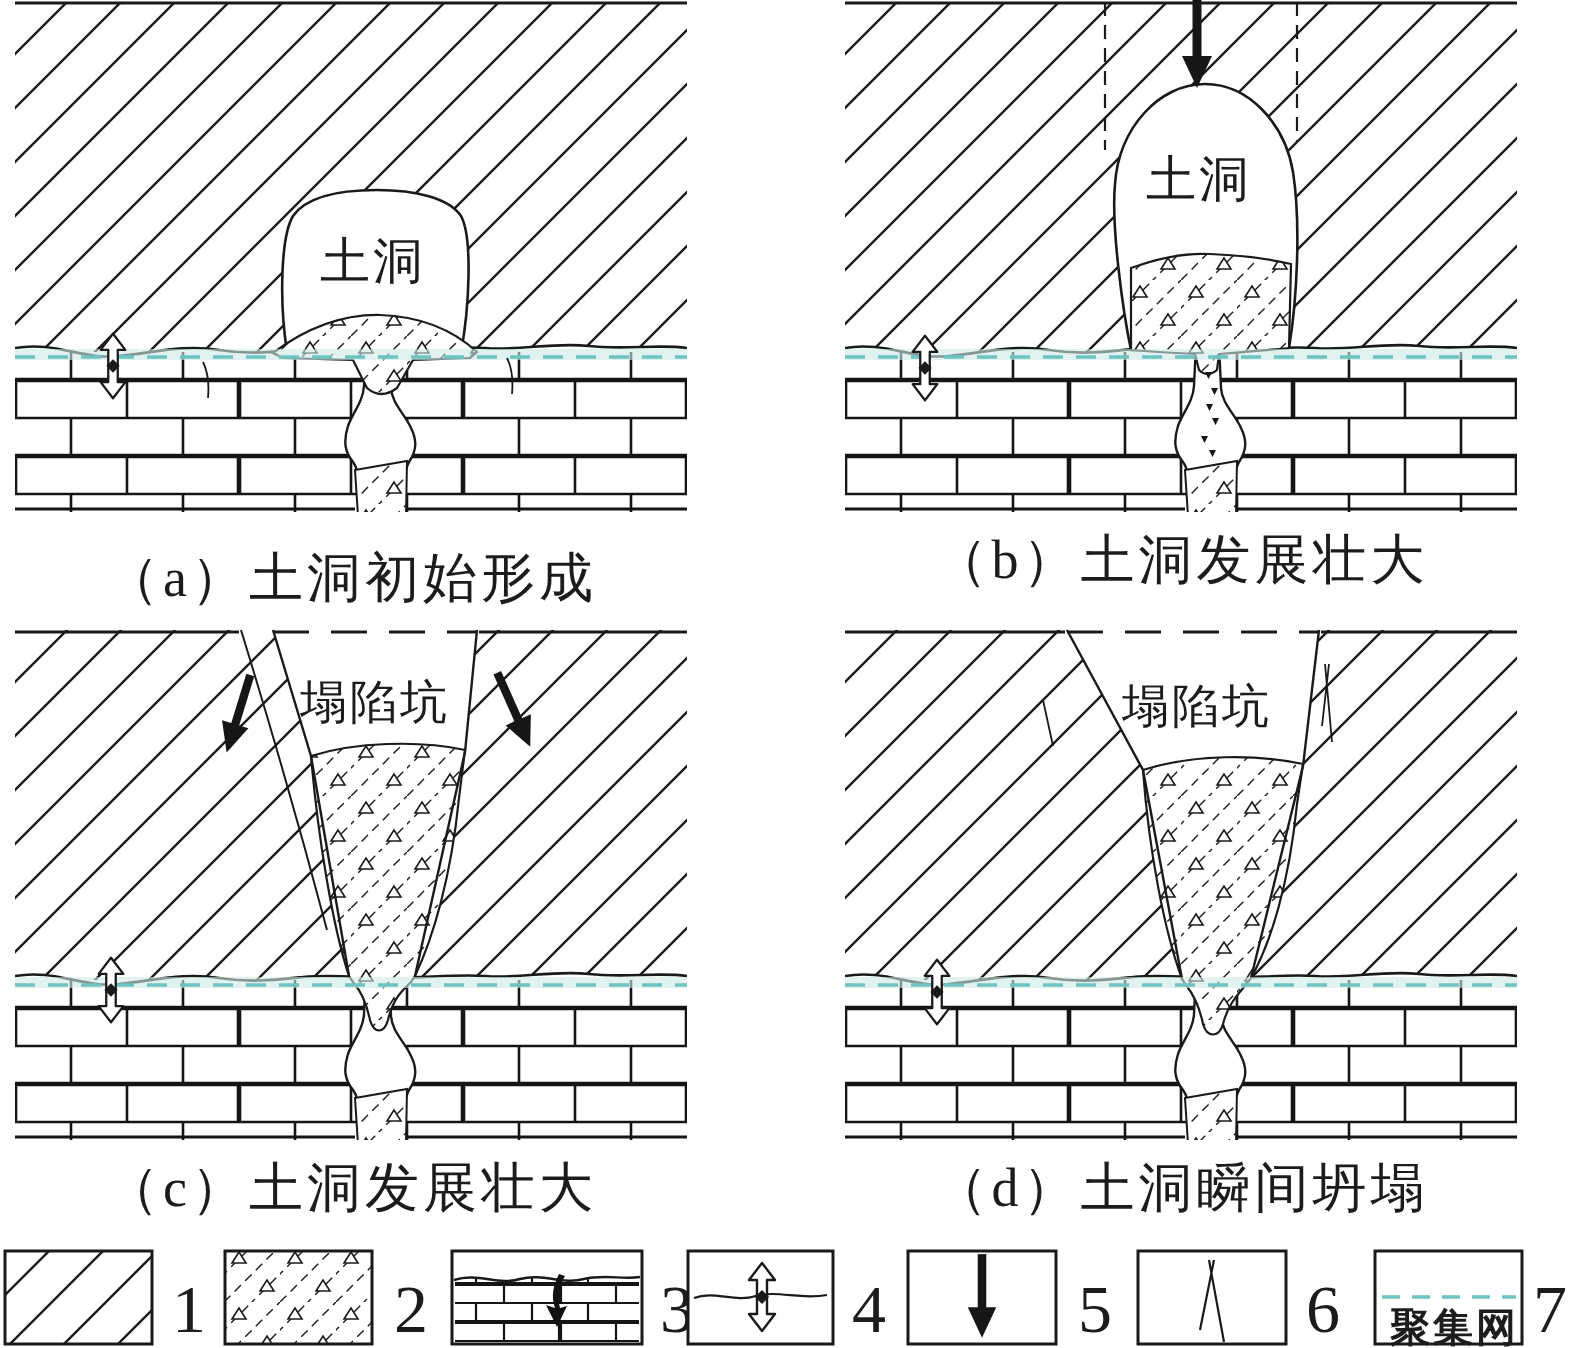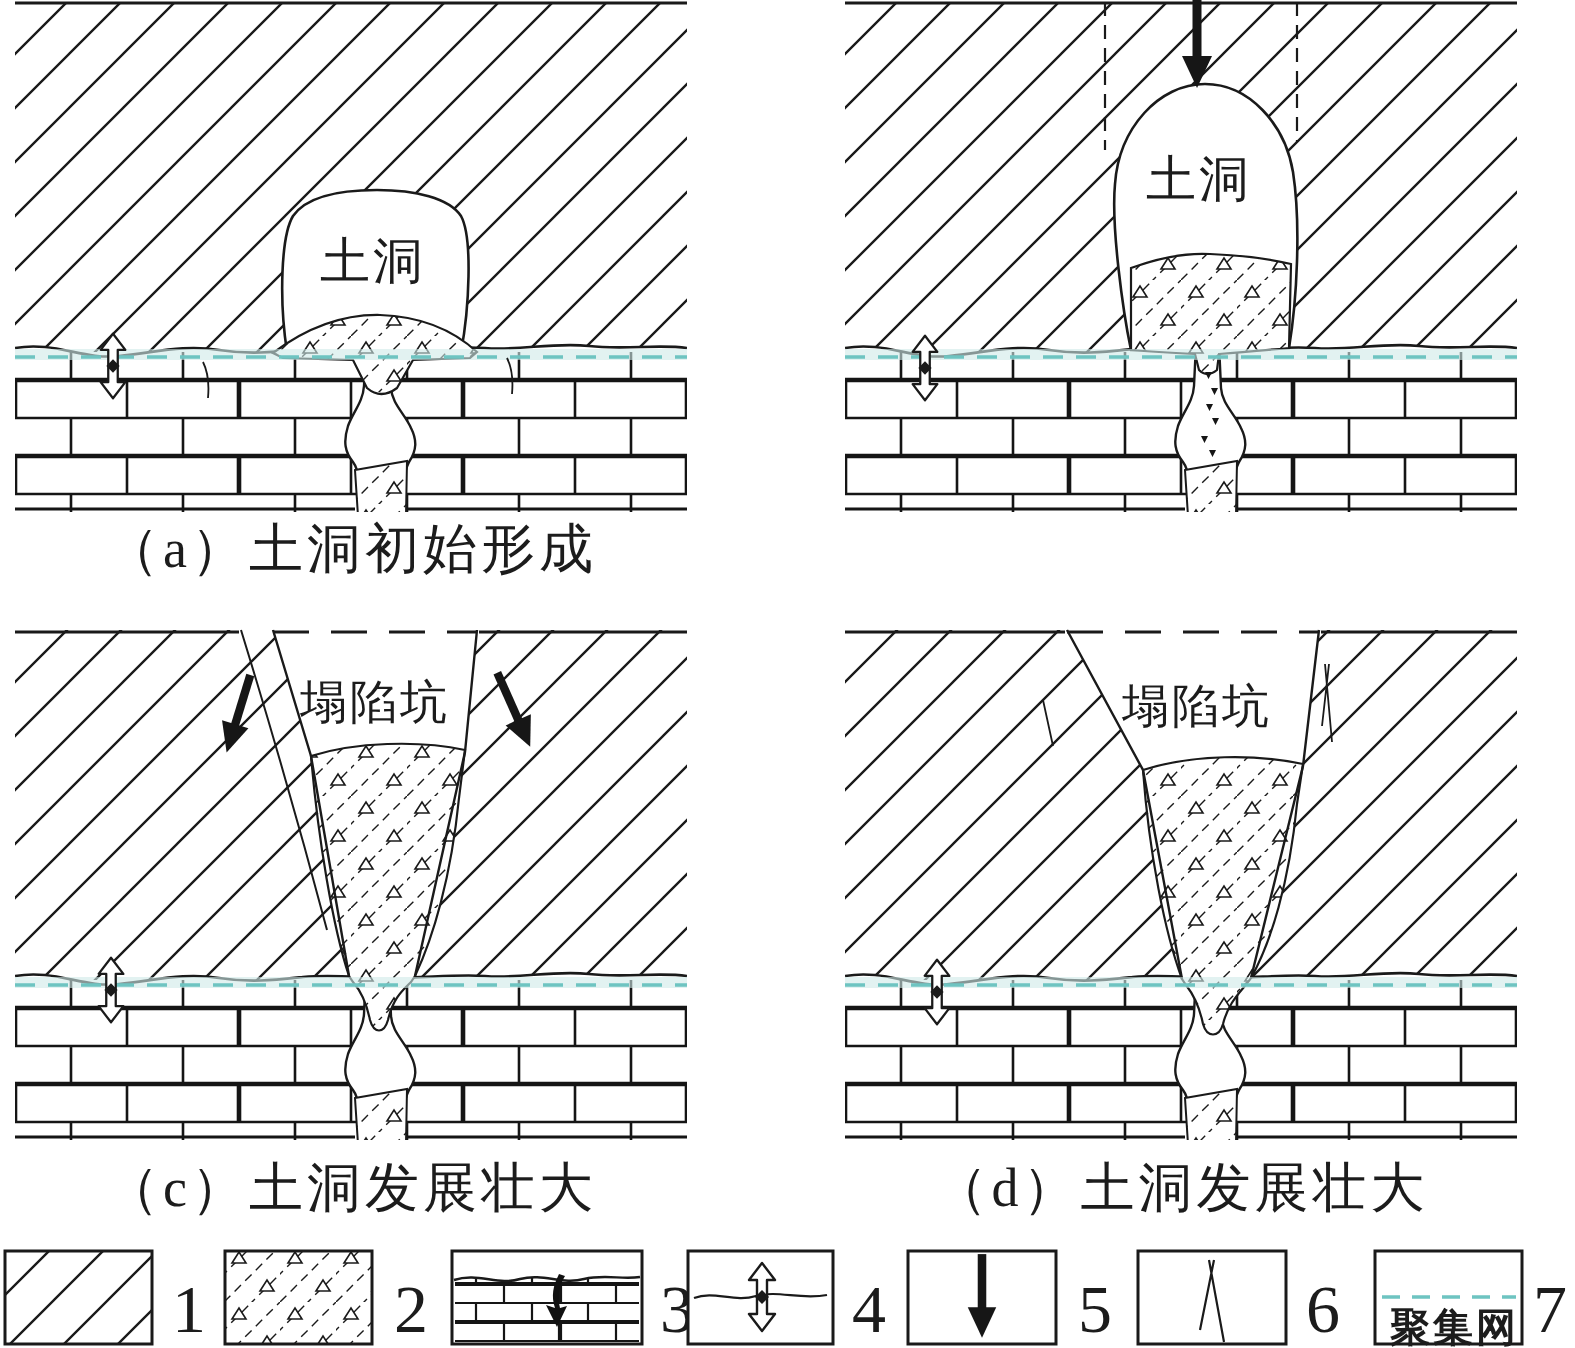--- a/index.html
+++ b/index.html
@@ -72,21 +72,21 @@
     <path d="M272,352 C264,300 266,236 278,216 C292,196 326,190 362,190 C400,190 434,198 446,216
              C458,238 454,310 446,352 Z" fill="#ffffff" stroke="#1a1a1a" stroke-width="2.6"></path>
     <path d="M258,353 Q310,314 365,315 Q424,317 462,352 L455,358 L398,360 L382,388
              Q366,400 352,388 L338,360 L268,358 Z" fill="url(#debris)" stroke="#1a1a1a" stroke-width="2.2"></path>
     <rect x="0" y="349" width="672" height="11" fill="#cfe9e8" opacity="0.6"></rect>
     <line x1="0" y1="357" x2="672" y2="357" stroke="#6ec4c1" stroke-width="3.4" stroke-dasharray="20 13"></line>
     <path d="M188,362 q7,14 5,36 M492,358 q7,14 5,36" fill="none" stroke="#1a1a1a" stroke-width="1.8"></path>
     <use href="#fluct" transform="translate(98,366) scale(0.95)"></use>
     <text class="feature-label" x="358" y="278" text-anchor="middle">土洞</text>
   </svg>
-  <div class="caption" style="left:15px;top:507px">（a）土洞初始形成</div>
+  <div class="caption" style="left:15px;top:536px">（a）土洞初始形成</div>
 
   <svg class="panel" style="left:845px;top:0" viewBox="0 0 672 512">
     <path d="M0,348 C40,341 68,360 104,356 C138,353 168,344 204,350 C236,355 260,352 288,349
              C320,346 344,350 376,350 C412,350 440,346 470,348 C504,351 538,342 574,346
              C608,350 644,344 672,348 L672,2 L0,2 Z" fill="url(#hatch)"></path>
     <line x1="0" y1="3" x2="672" y2="3" stroke="#1a1a1a" stroke-width="3"></line>
     <g>
         <use href="#lower-section"></use>
       </g>
     <path d="M286,350 C278,312 266,226 270,184 C274,128 314,84 360,84 C404,84 440,124 448,172
@@ -95,20 +95,21 @@
              Q362,378 354,370 L350,354 Q310,352 286,350 Z" fill="url(#debris)" stroke="#1a1a1a" stroke-width="2.2"></path>
     <path d="M260,2 V150 M452,2 V142" stroke="#1a1a1a" stroke-width="2.2" stroke-dasharray="14 9" fill="none"></path>
     <use href="#load-arrow" transform="translate(352,42)"></use>
     <path d="M360,372 l7,0 l-3.5,7 z M366,388 l7,0 l-3.5,7 z M361,404 l7,0 l-3.5,7 z
              M367,418 l7,0 l-3.5,7 z M356,436 l7,0 l-3.5,7 z M364,450 l7,0 l-3.5,7 z" fill="#161616"></path>
     <rect x="0" y="349" width="672" height="11" fill="#cfe9e8" opacity="0.6"></rect>
     <line x1="0" y1="357" x2="672" y2="357" stroke="#6ec4c1" stroke-width="3.4" stroke-dasharray="20 13"></line>
     <use href="#fluct" transform="translate(80,368) scale(0.95)"></use>
     <text class="feature-label" x="354" y="196" text-anchor="middle">土洞</text>
   </svg>
+  <div class="caption" style="left:845px;top:518px">（b）土洞发展壮大</div>
 
   <svg class="panel" style="left:15px;top:628px" viewBox="0 0 672 512">
     <path d="M0,348 C40,341 68,360 104,356 C138,353 168,344 204,350 C236,355 260,352 288,349
              C320,346 344,350 376,350 C412,350 440,346 470,348 C504,351 538,342 574,346
              C608,350 644,344 672,348 L672,2 L0,2 Z" fill="url(#hatch)"></path>
     <g>
         <use href="#lower-section"></use>
       </g>
     <path d="M258,2 L462,2 L450,124 C400,114 340,116 296,128 Z" fill="#ffffff"></path>
     <path d="M296,128 C340,114 404,112 450,122 L444,170 C436,250 418,310 400,348 L396,354
@@ -140,21 +141,21 @@
              L337,351 C320,305 304,225 298,142 Z" fill="url(#debris)" stroke="#1a1a1a" stroke-width="2.2"></path>
     <path d="M222,2 L298,142 L337,351 M474,2 L458,138 L406,350" fill="none" stroke="#1a1a1a" stroke-width="2.4"></path>
     <path d="M0,4 H220 M476,4 H672" stroke="#1a1a1a" stroke-width="3"></path>
     <line x1="222" y1="4" x2="474" y2="4" stroke="#1a1a1a" stroke-width="3" stroke-dasharray="36 22"></line>
     <path d="M198,72 L208,118 M480,36 L487,114 M484,36 L477,98" fill="none" stroke="#1a1a1a" stroke-width="1.8"></path>
     <rect x="0" y="349" width="672" height="11" fill="#cfe9e8" opacity="0.6"></rect>
     <line x1="0" y1="357" x2="672" y2="357" stroke="#6ec4c1" stroke-width="3.4" stroke-dasharray="20 13"></line>
     <use href="#fluct" transform="translate(92,364) scale(0.95)"></use>
     <text class="feature-label" x="352" y="94" text-anchor="middle" style="font-size:47px">塌陷坑</text>
   </svg>
-  <div class="caption" style="left:845px;top:1146px">（d）土洞发展壮大</div>
+  <div class="caption" style="left:845px;top:1146px">（d）土洞瞬间坍塌</div>
 
   <svg style="position:absolute;left:0;top:1246px" width="1575" height="102" viewBox="0 0 1575 102">
 
     <g>
       <rect x="5" y="5" width="147" height="93" fill="url(#hatch)" stroke="#1a1a1a" stroke-width="3"></rect>
       <text class="legend-num" x="172" y="86">1</text>
     </g>
 
     <g>
       <rect x="225" y="5" width="147" height="93" fill="url(#debris)" stroke="#1a1a1a" stroke-width="3"></rect>

